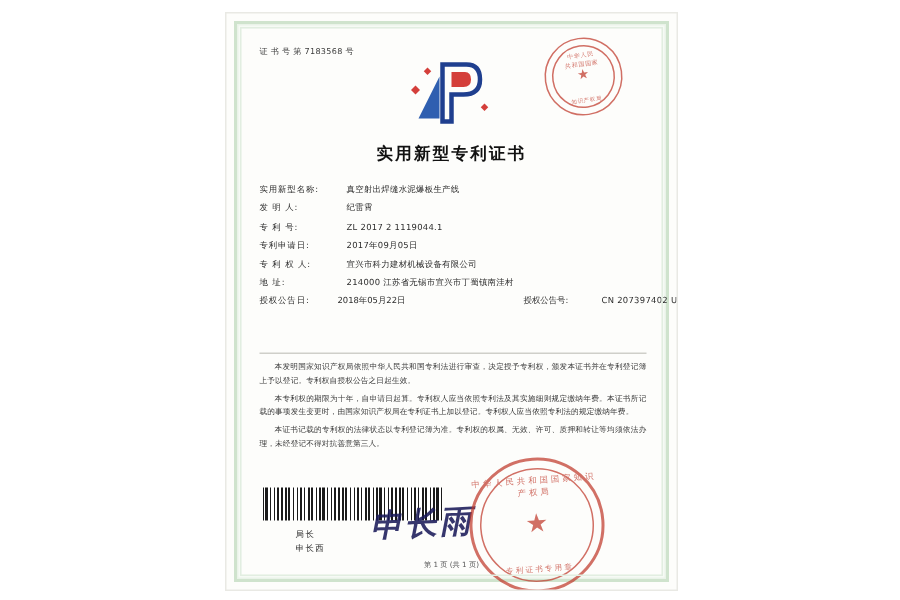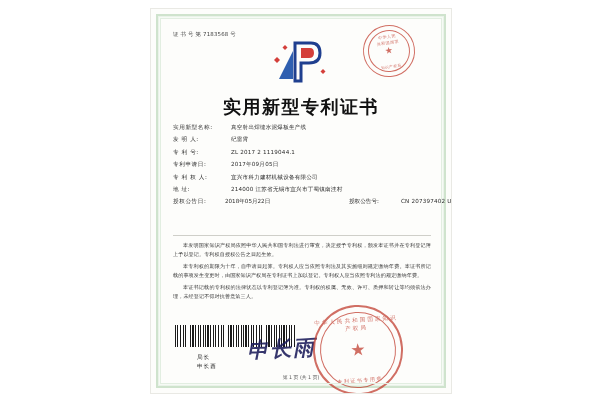--- a/index.html
+++ b/index.html
@@ -48,21 +48,21 @@
 
   
   .logo{
     position:absolute;left:122px;top:30px;width:56px;height:46px;
   }
 
   .title{
     position:absolute;left:0;right:0;top:86px;
     text-align:center;
     font-family:"DejaVu Sans","Liberation Sans",sans-serif;
-    font-size:18px;font-weight:bold;color:#111;
+    font-size:11px;font-weight:bold;color:#111;
     letter-spacing:1.5px;
   }
 
   .fields{
     position:absolute;left:22px;top:114px;right:20px;
   }
   .f-row{
     display:flex;align-items:flex-start;
     font-size:5.6px;line-height:9px;color:#2c2c2c;
     margin-bottom:3.4px;

